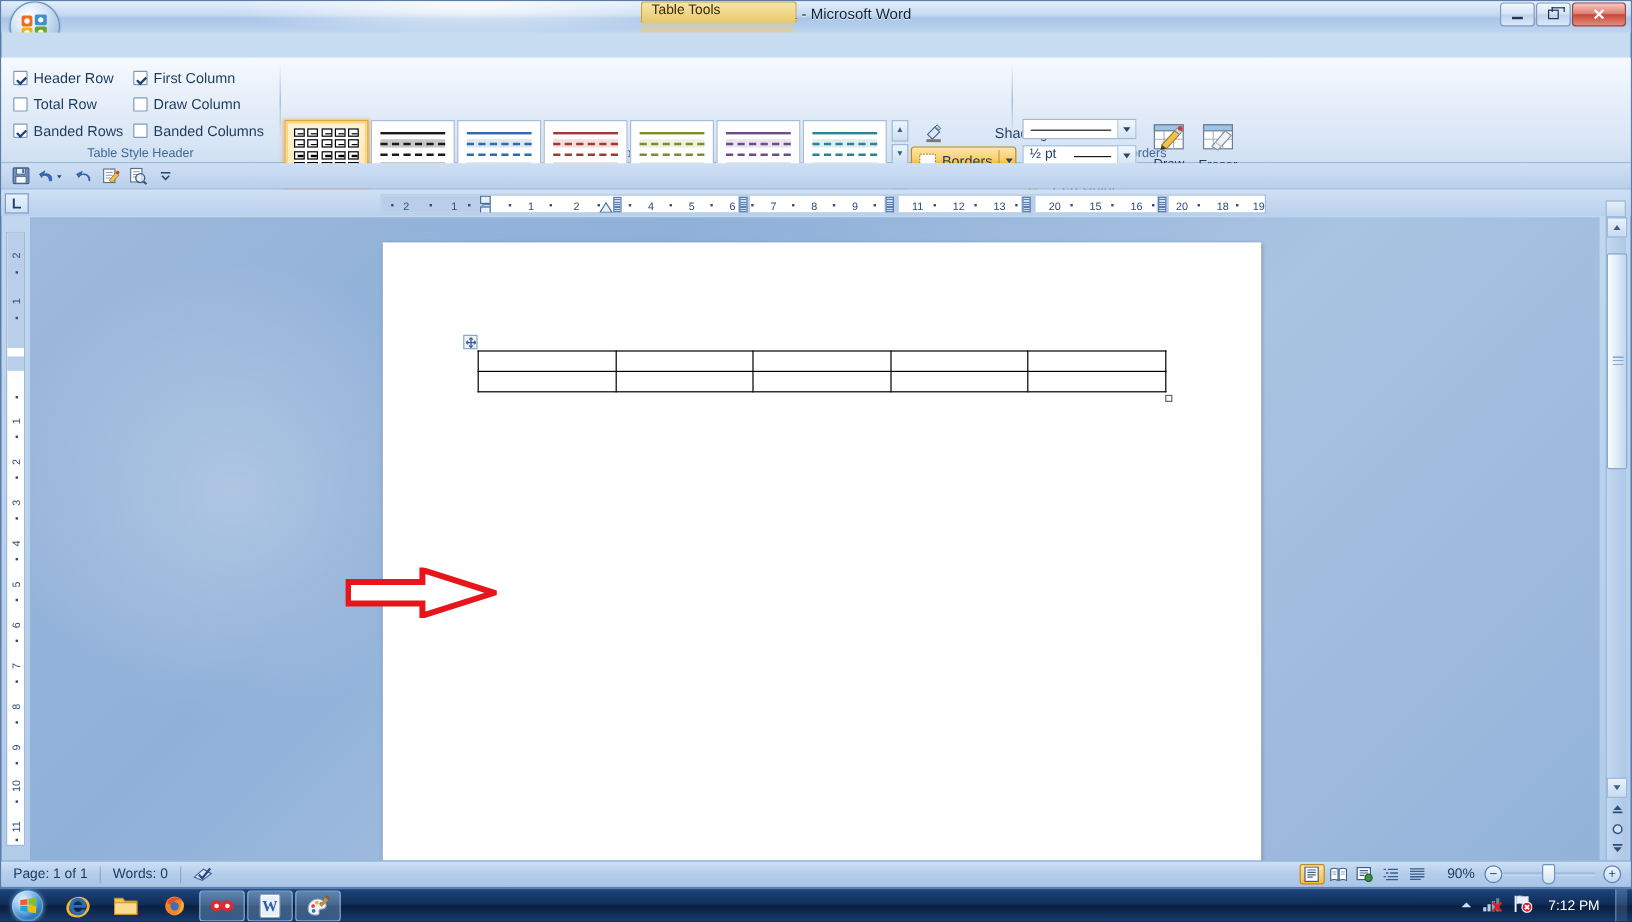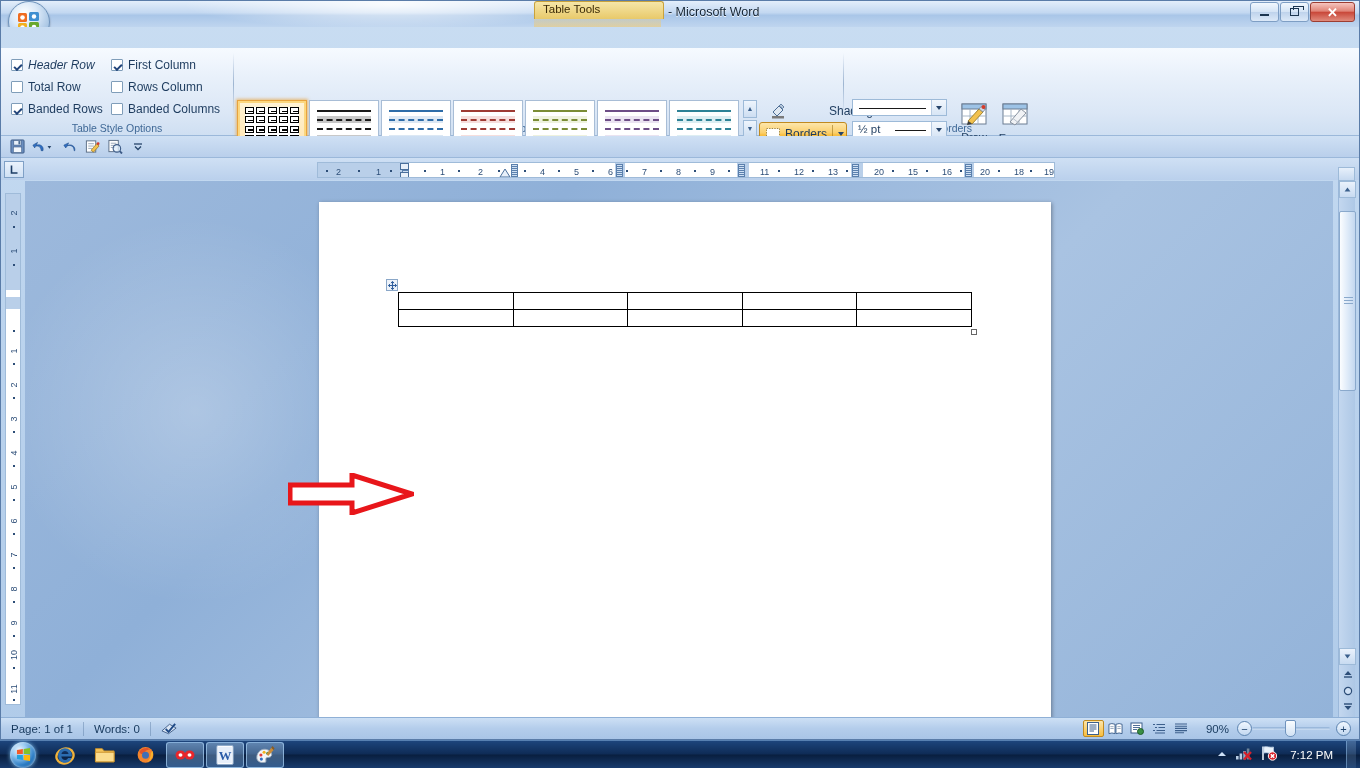--- a/index.html
+++ b/index.html
@@ -372,46 +372,46 @@
           <div class="g">✕</div>
         </div>
       </div>
     </div>
 
 
     <div class="ribbon">
 
       <div class="rgroup" style="left:0; width:232px;">
         <div class="gbody">
-          <div class="cbrow" style="left:10px; top:8px;font-style:italic;">
+          <div class="cbrow" style="left:10px; top:8px;">
             <div class="cb checked"></div>
             <div class="cblabel">Header Row</div>
           </div>
           <div class="cbrow" style="left:110px; top:8px;">
             <div class="cb checked"></div>
             <div class="cblabel">First Column</div>
           </div>
           <div class="cbrow" style="left:10px; top:30px;">
             <div class="cb"></div>
             <div class="cblabel">Total Row</div>
           </div>
           <div class="cbrow" style="left:110px; top:30px;">
             <div class="cb"></div>
-            <div class="cblabel">Rows Column</div>
+            <div class="cblabel">Draw Column</div>
           </div>
           <div class="cbrow" style="left:10px; top:52px;">
             <div class="cb checked"></div>
             <div class="cblabel">Banded Rows</div>
           </div>
           <div class="cbrow" style="left:110px; top:52px;">
             <div class="cb"></div>
             <div class="cblabel">Banded Columns</div>
           </div>
         </div>
-        <div class="gtitle">Table Style Options</div>
+        <div class="gtitle">Table Style Header</div>
       </div>
       <div class="gsep" style="left:232px;"></div>
 
       <div class="rgroup" style="left:233px; width:607px;">
         <div class="gtitle">Table Styles</div>
       </div>
 
       <div class="gallery">
 
         <div class="tstyle sel">

